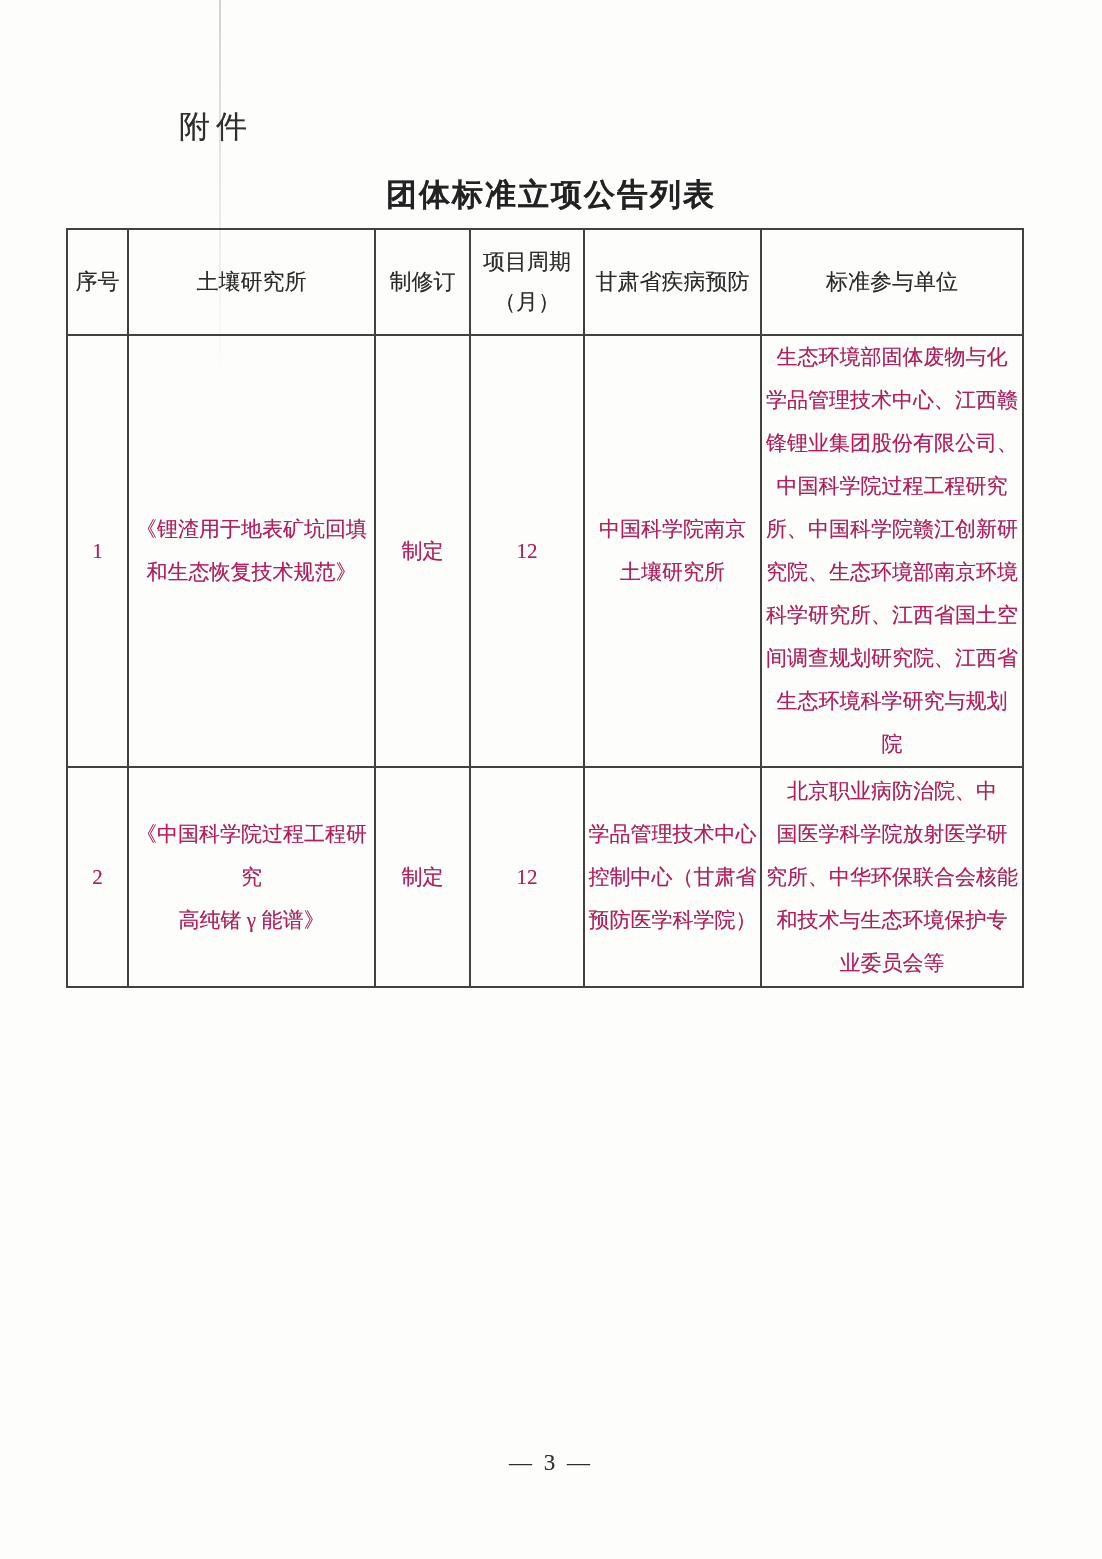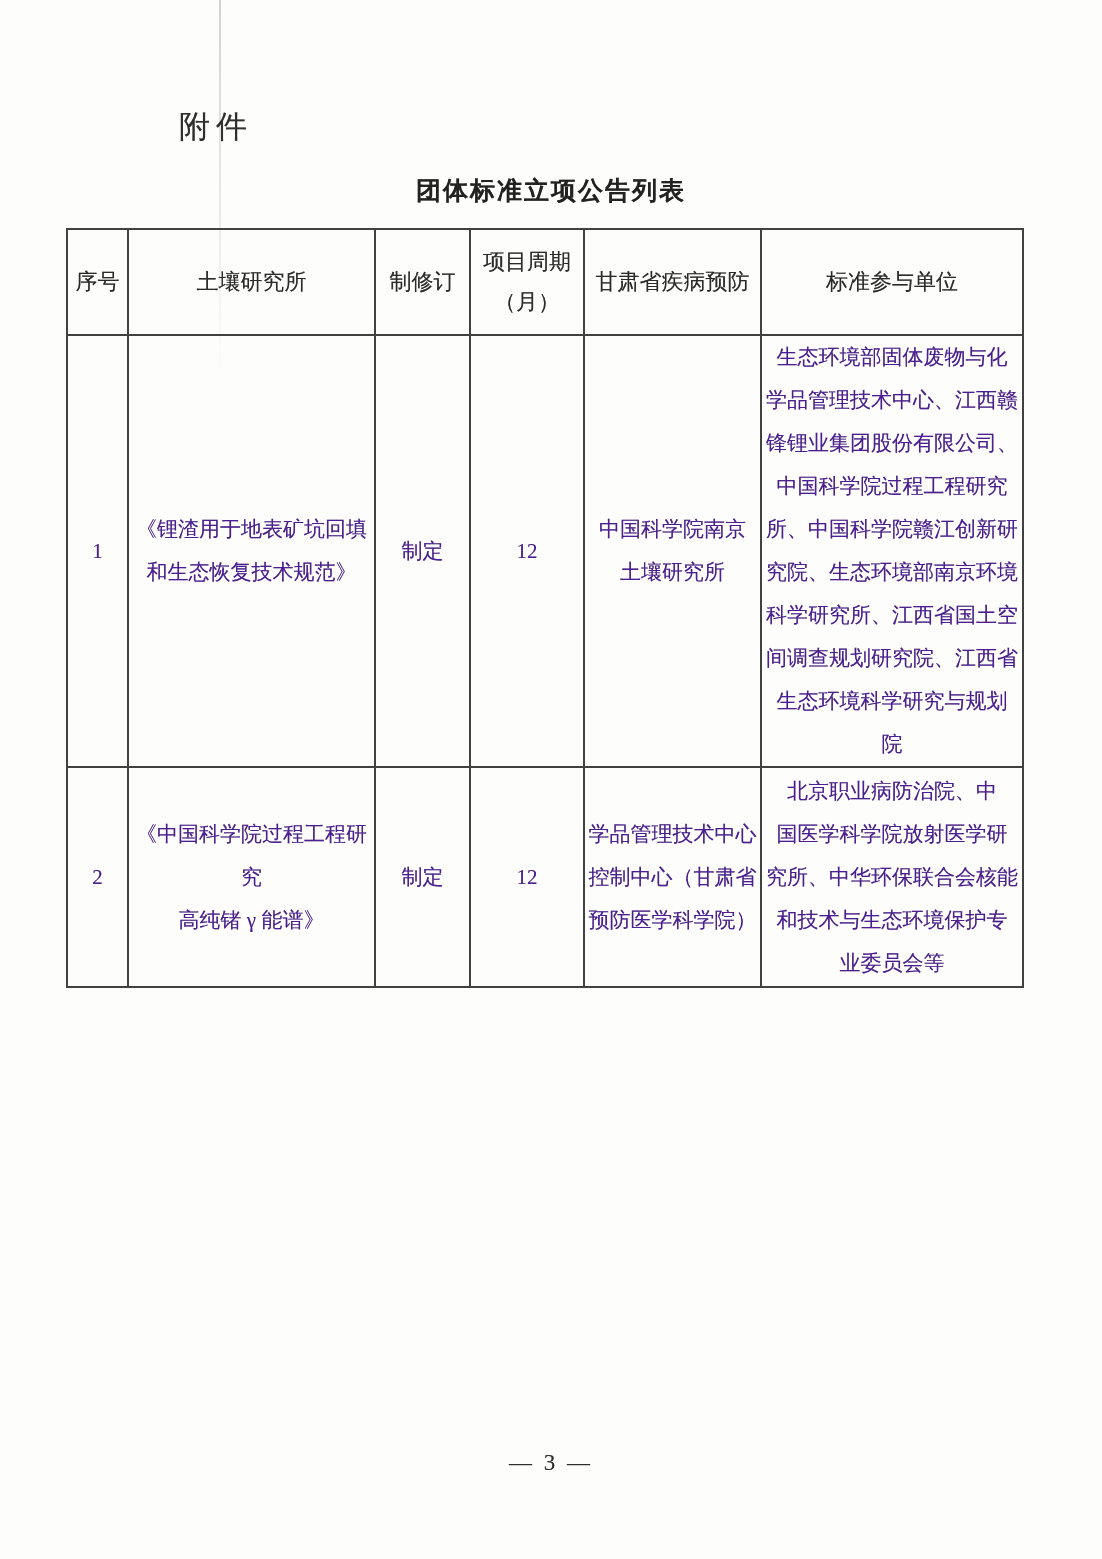--- a/index.html
+++ b/index.html
@@ -35,21 +35,21 @@
     text-shadow: 0 0 0.6px rgba(60,60,60,0.55);
     margin-left: 24px;
   }
   .doc-title {
     position: absolute;
     left: 0;
     right: 0;
     top: 174px;
     margin: 0;
     text-align: center;
-    font-size: 25px;
+    font-size: 31px;
     font-weight: bold;
     letter-spacing: 2px;
     color: #222222;
     text-shadow: 0 0 0.6px rgba(40,40,40,0.6);
   }
   table.standards-table {
     position: absolute;
     left: 66px;
     top: 228px;
     width: 956px;
@@ -69,21 +69,21 @@
   }
   .standards-table thead tr { height: 106px; }
   .standards-table th {
     font-size: 22px;
     line-height: 40px;
     color: #2b2b2b;
   }
   .standards-table tbody td {
     font-size: 21px;
     line-height: 43px;
-    color: #4c1d95;
+    color: #be185d;
   }
   tr.data-row-1 { height: 431px; }
   tr.data-row-2 { height: 220px; }
   .page-number {
     position: absolute;
     left: 0;
     right: 0;
     top: 1450px;
     text-align: center;
     font-size: 23px;

